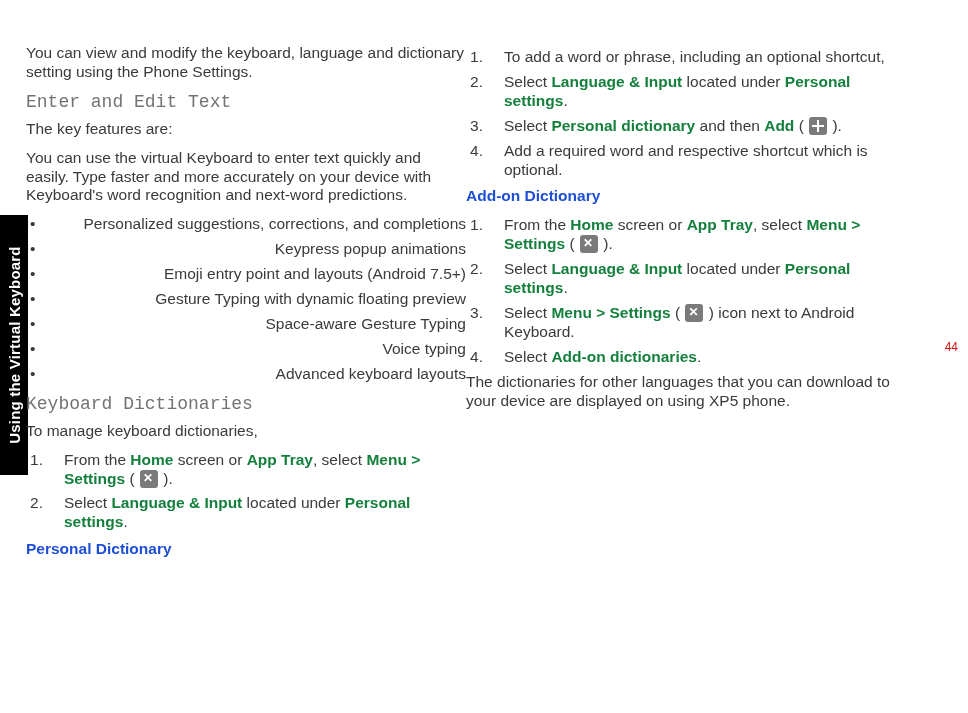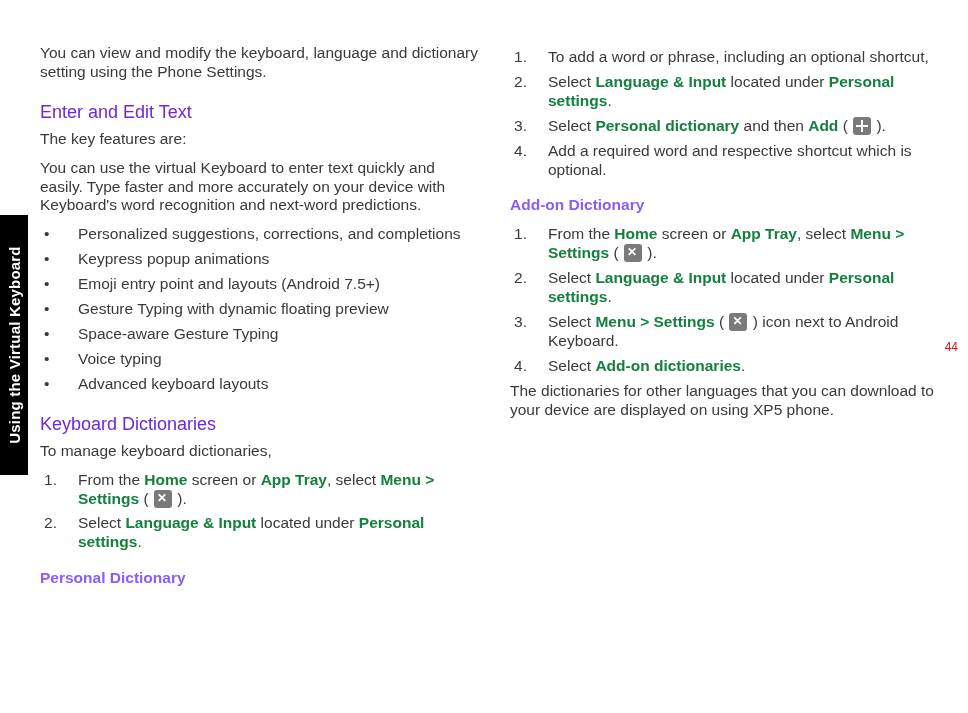--- a/index.html
+++ b/index.html
@@ -28,45 +28,44 @@
   }
   .page-num {
     position: absolute;
     right: 10px;
     top: 340px;
     color: #d11;
     font-size: 12px;
   }
   .cols {
     position: absolute;
-    left: 40px;
+    left: 26px;
     top: 44px;
     width: 910px;
     display: flex;
-    gap: 30px;
   }
   .col { width: 440px; font-size: 15.5px; line-height: 1.22; color: #3a3a3a; }
   .col p { margin-bottom: 10px; }
   .h-red {
-    font-family: Liberation Sans, sans-serif;
+    font-family: Liberation Mono, monospace;
     font-weight: 400;
-    color: #6d28d9;
+    color: #737373;
     font-size: 18px;
-    margin-top: 20px;
+    margin-top: 0;
     margin-bottom: 6px;
     letter-spacing: 0px;
     font-stretch: condensed;
   }
   .h-black {
     font-weight: 700;
-    color: #8b5cf6;
-    margin-top: 17px;
+    color: #1d4ed8;
+    margin-top: 8px;
     margin-bottom: 8px;
   }
-  ul.bul { list-style: none; margin: 4px 0 10px 0; }
+  ul.bul { list-style: none; margin: 4px 0 10px 0; text-align: right; }
   ul.bul li { position: relative; padding-left: 38px; margin-bottom: 6px; }
   ul.bul li::before { content: "•"; position: absolute; left: 4px; top: 0; }
   ol.num { list-style: none; margin: 4px 0 6px 0; counter-reset: n; }
   ol.num li { position: relative; padding-left: 38px; margin-bottom: 6px; counter-increment: n; }
   ol.num li::before { content: counter(n) "."; position: absolute; left: 4px; top: 0; }
   b { font-weight: 700; color: #15803d; }
   .icon {
     display: inline-block;
     width: 18px; height: 18px;
     vertical-align: -4px;

